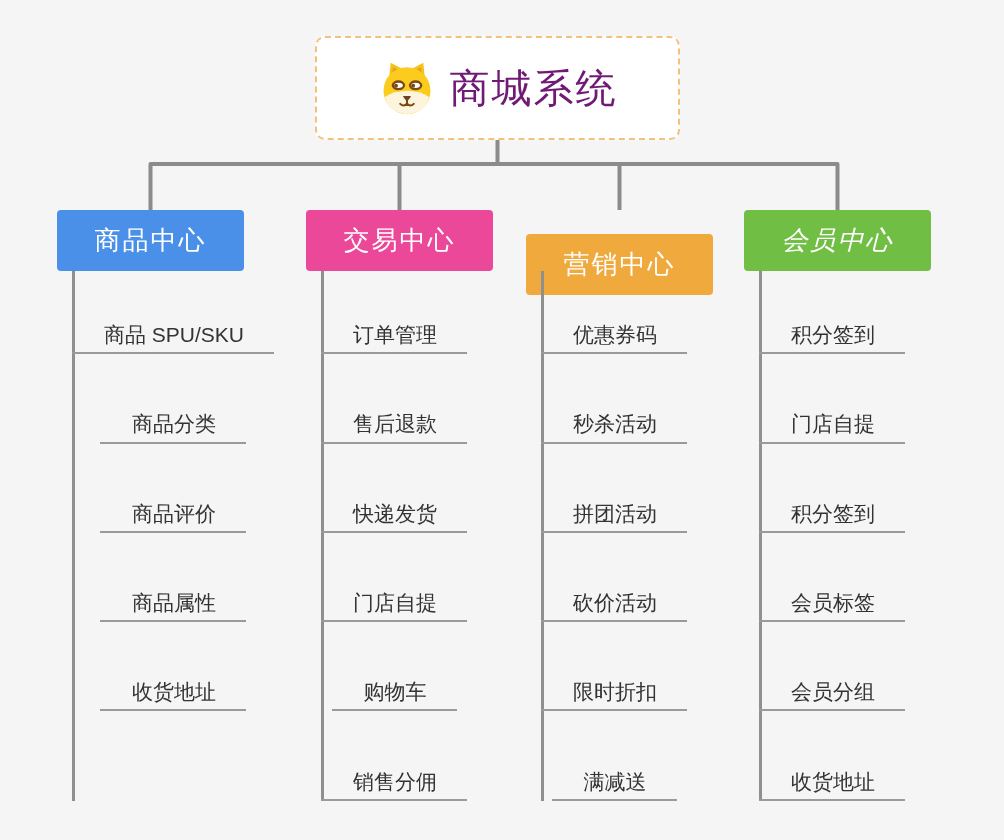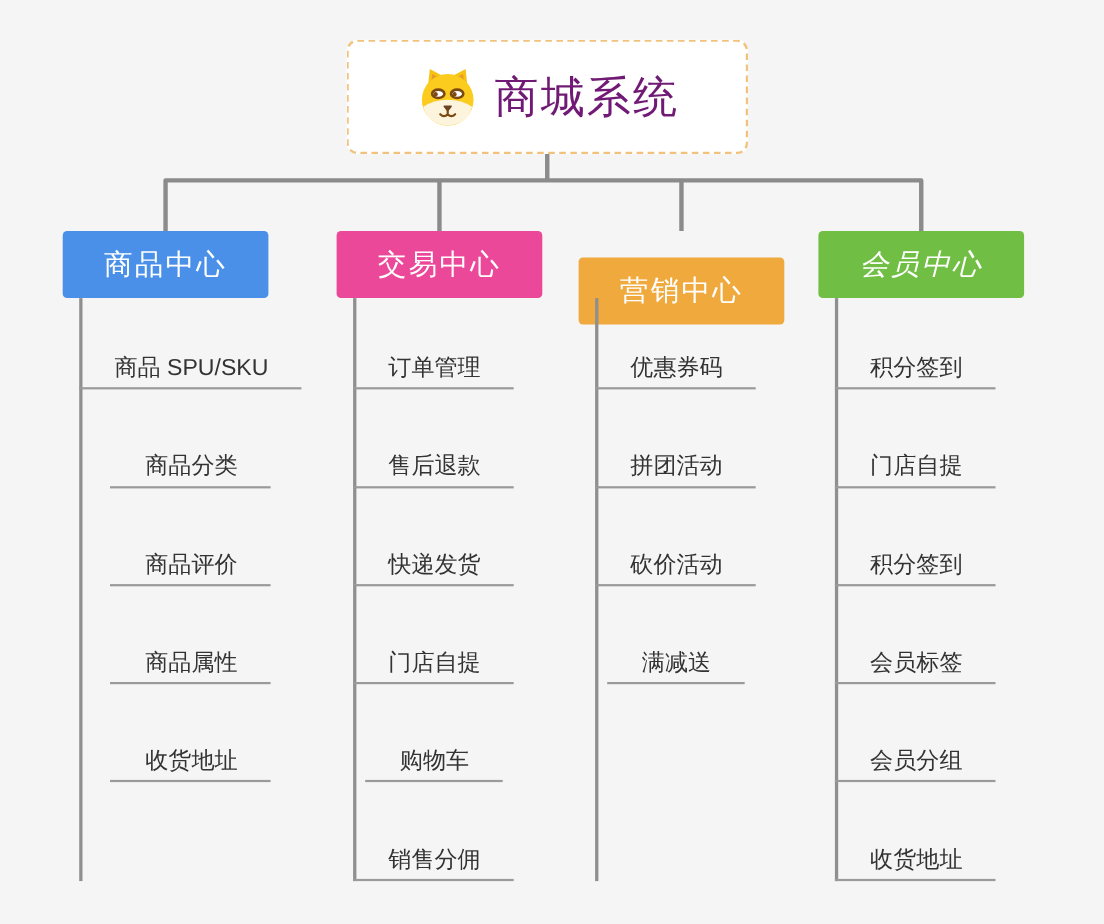--- a/index.html
+++ b/index.html
@@ -197,24 +197,30 @@
     <div class="branch-col">
       <div class="branch-head" style="background: rgb(239, 169, 61); margin-top: 24px;">
         <span class="branch-label">营销中心</span>
       </div>
       <div class="branch-trunk"></div>
       <div class="topic-list">
           <div class="topic-item">
             <span class="topic-text">优惠券码</span>
           </div>
           <div class="topic-item">
+            <span class="topic-text">秒杀活动</span>
+          </div>
+          <div class="topic-item">
             <span class="topic-text">拼团活动</span>
           </div>
           <div class="topic-item">
             <span class="topic-text">砍价活动</span>
+          </div>
+          <div class="topic-item">
+            <span class="topic-text">限时折扣</span>
           </div>
           <div class="topic-item">
             <span class="topic-text">满减送</span>
           </div>
         </div>
     </div>
 
     <div class="branch-col">
       <div class="branch-head" style="background: rgb(112, 190, 68); font-style: italic;">
         <span class="branch-label">会员中心</span>

